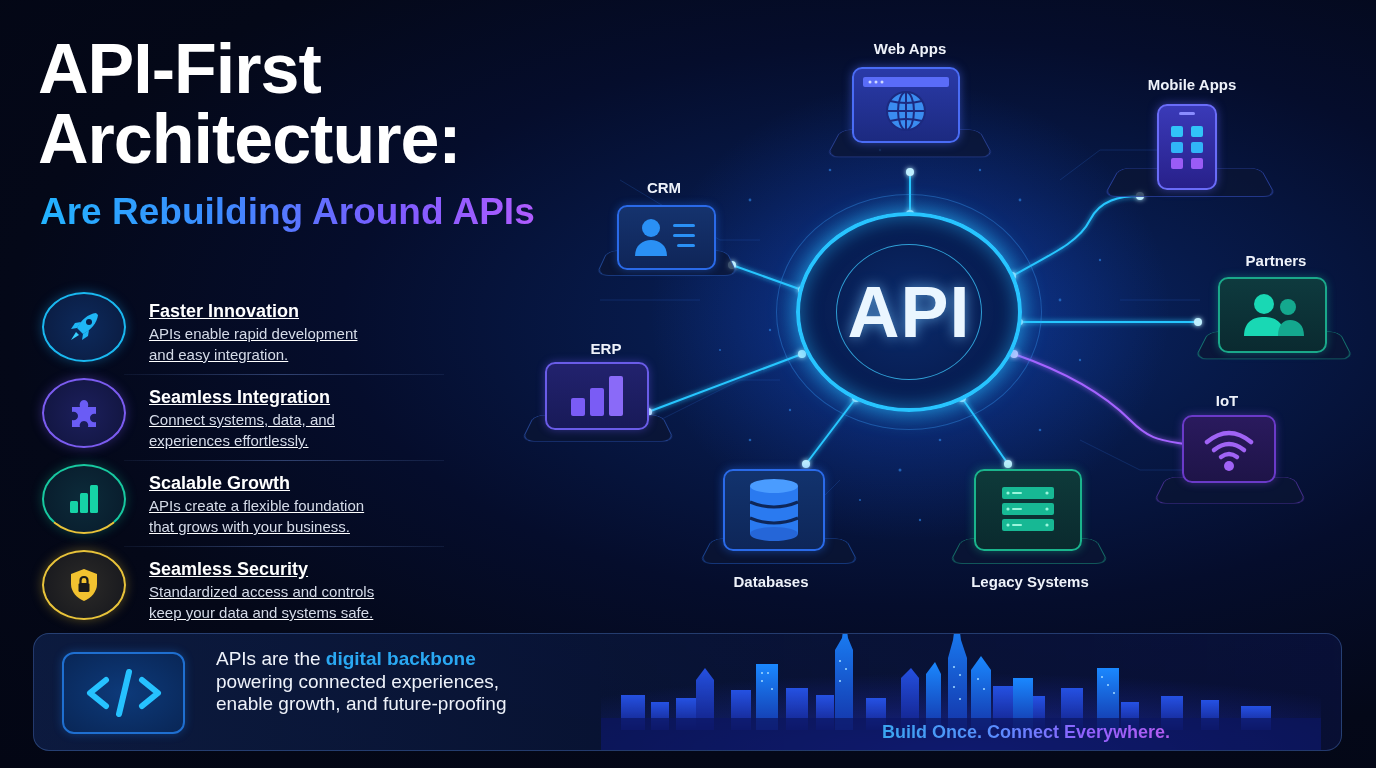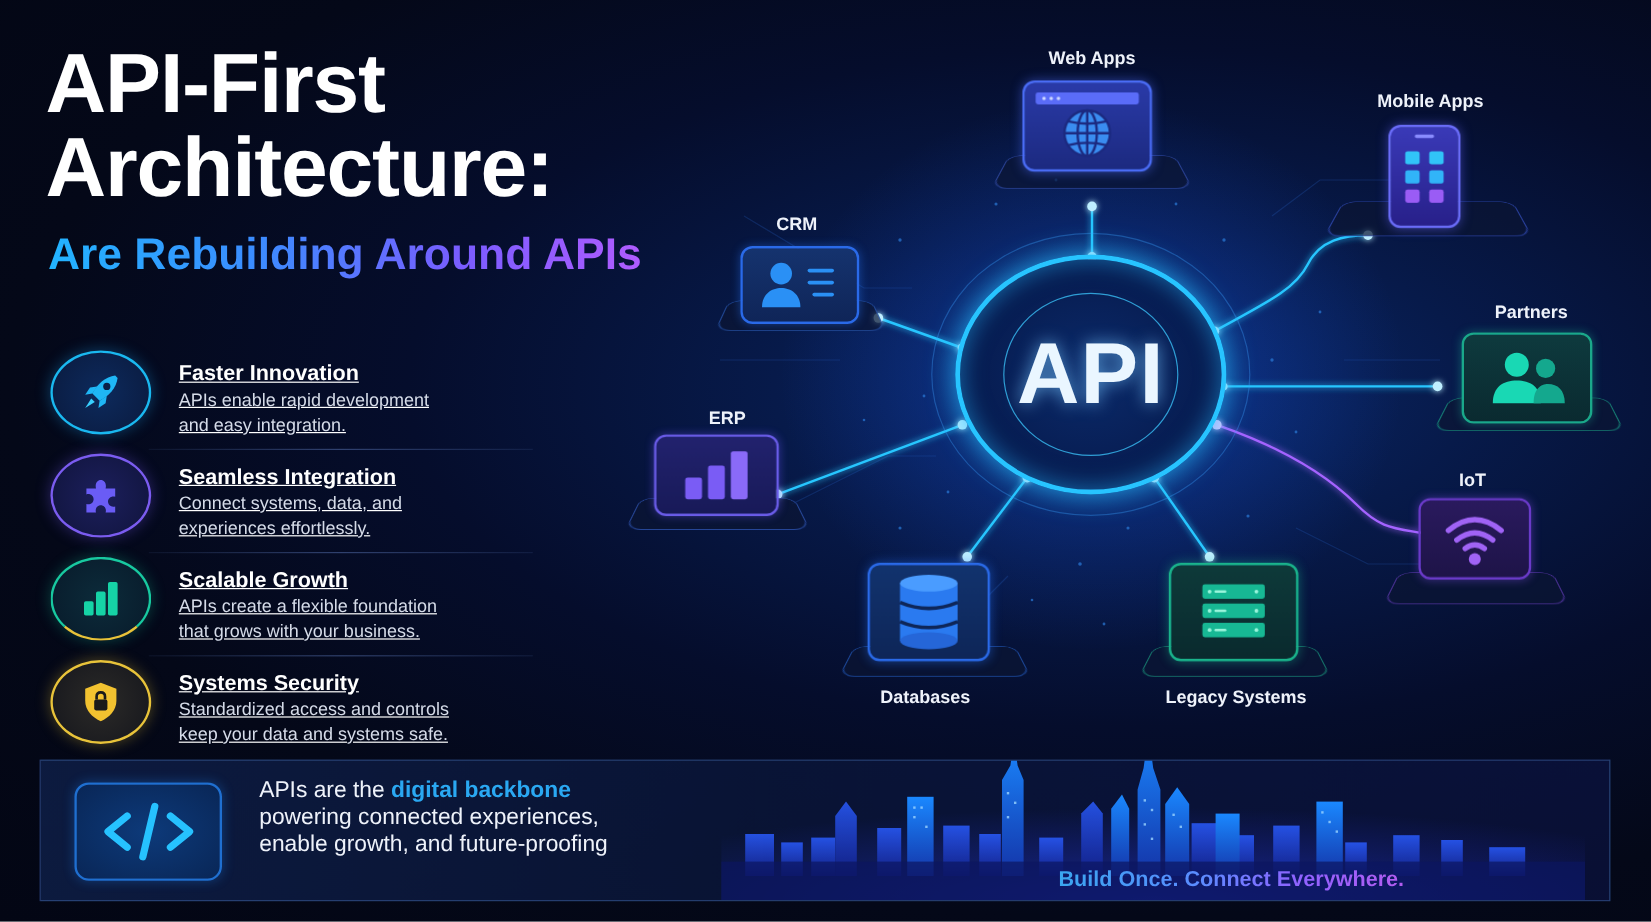--- a/index.html
+++ b/index.html
@@ -69,21 +69,21 @@
   }
   .api-text {
     position: absolute; left: 296px; top: 212px; width: 226px; height: 200px;
     display: flex; align-items: center; justify-content: center;
     font-size: 72px; font-weight: 700; color: #eaf6ff; letter-spacing: 1px;
     text-shadow: 0 0 14px rgba(120,200,255,0.7);
   }
 
   .bottom-panel {
     position: absolute; left: 33px; top: 633px; width: 1309px; height: 118px;
-    border: 1px solid rgba(70,110,180,0.45); border-radius: 0;
+    border: 1px solid rgba(70,110,180,0.45); border-radius: 16px;
     background: linear-gradient(90deg, rgba(14,30,70,0.85) 0%, rgba(10,22,58,0.8) 45%, rgba(12,20,70,0.6) 100%);
     overflow: hidden;
   }
   .code-icon {
     position: absolute; left: 28px; top: 18px; width: 123px; height: 82px;
     border: 2px solid #1f6fd0; border-radius: 12px;
     background: radial-gradient(ellipse at center, #0d3a7a, #092656);
     box-shadow: 0 0 10px rgba(30,140,255,0.3);
     display: flex; align-items: center; justify-content: center;
   }
@@ -152,21 +152,21 @@
   </div>
   <div class="feature">
     <div class="feat-icon ic-security">
       <svg width="40" height="40" viewBox="0 0 40 40">
         <path d="M20 4 L33 9 V19 C33 27 27 33 20 36 C13 33 7 27 7 19 V9 Z" fill="#f2c230"></path>
         <rect x="14.5" y="18" width="11" height="9" rx="1.5" fill="#1a1a1a"></rect>
         <path d="M16.5 18 V15.5 C16.5 13.3 18 12 20 12 C22 12 23.5 13.3 23.5 15.5 V18" stroke="#1a1a1a" stroke-width="2.2" fill="none"></path>
       </svg>
     </div>
     <div class="feat-text">
-      <div class="feat-title">Systems Security</div>
+      <div class="feat-title">Seamless Security</div>
       <div class="feat-desc">Standardized access and controls</div>
       <div class="feat-desc">keep your data and systems safe.</div>
     </div>
   </div>
 </div>
 
 <div class="diagram">
   <svg class="links" width="876" height="620" viewBox="0 0 876 620">
     <defs>
       <filter id="glow" x="-50%" y="-50%" width="200%" height="200%">

